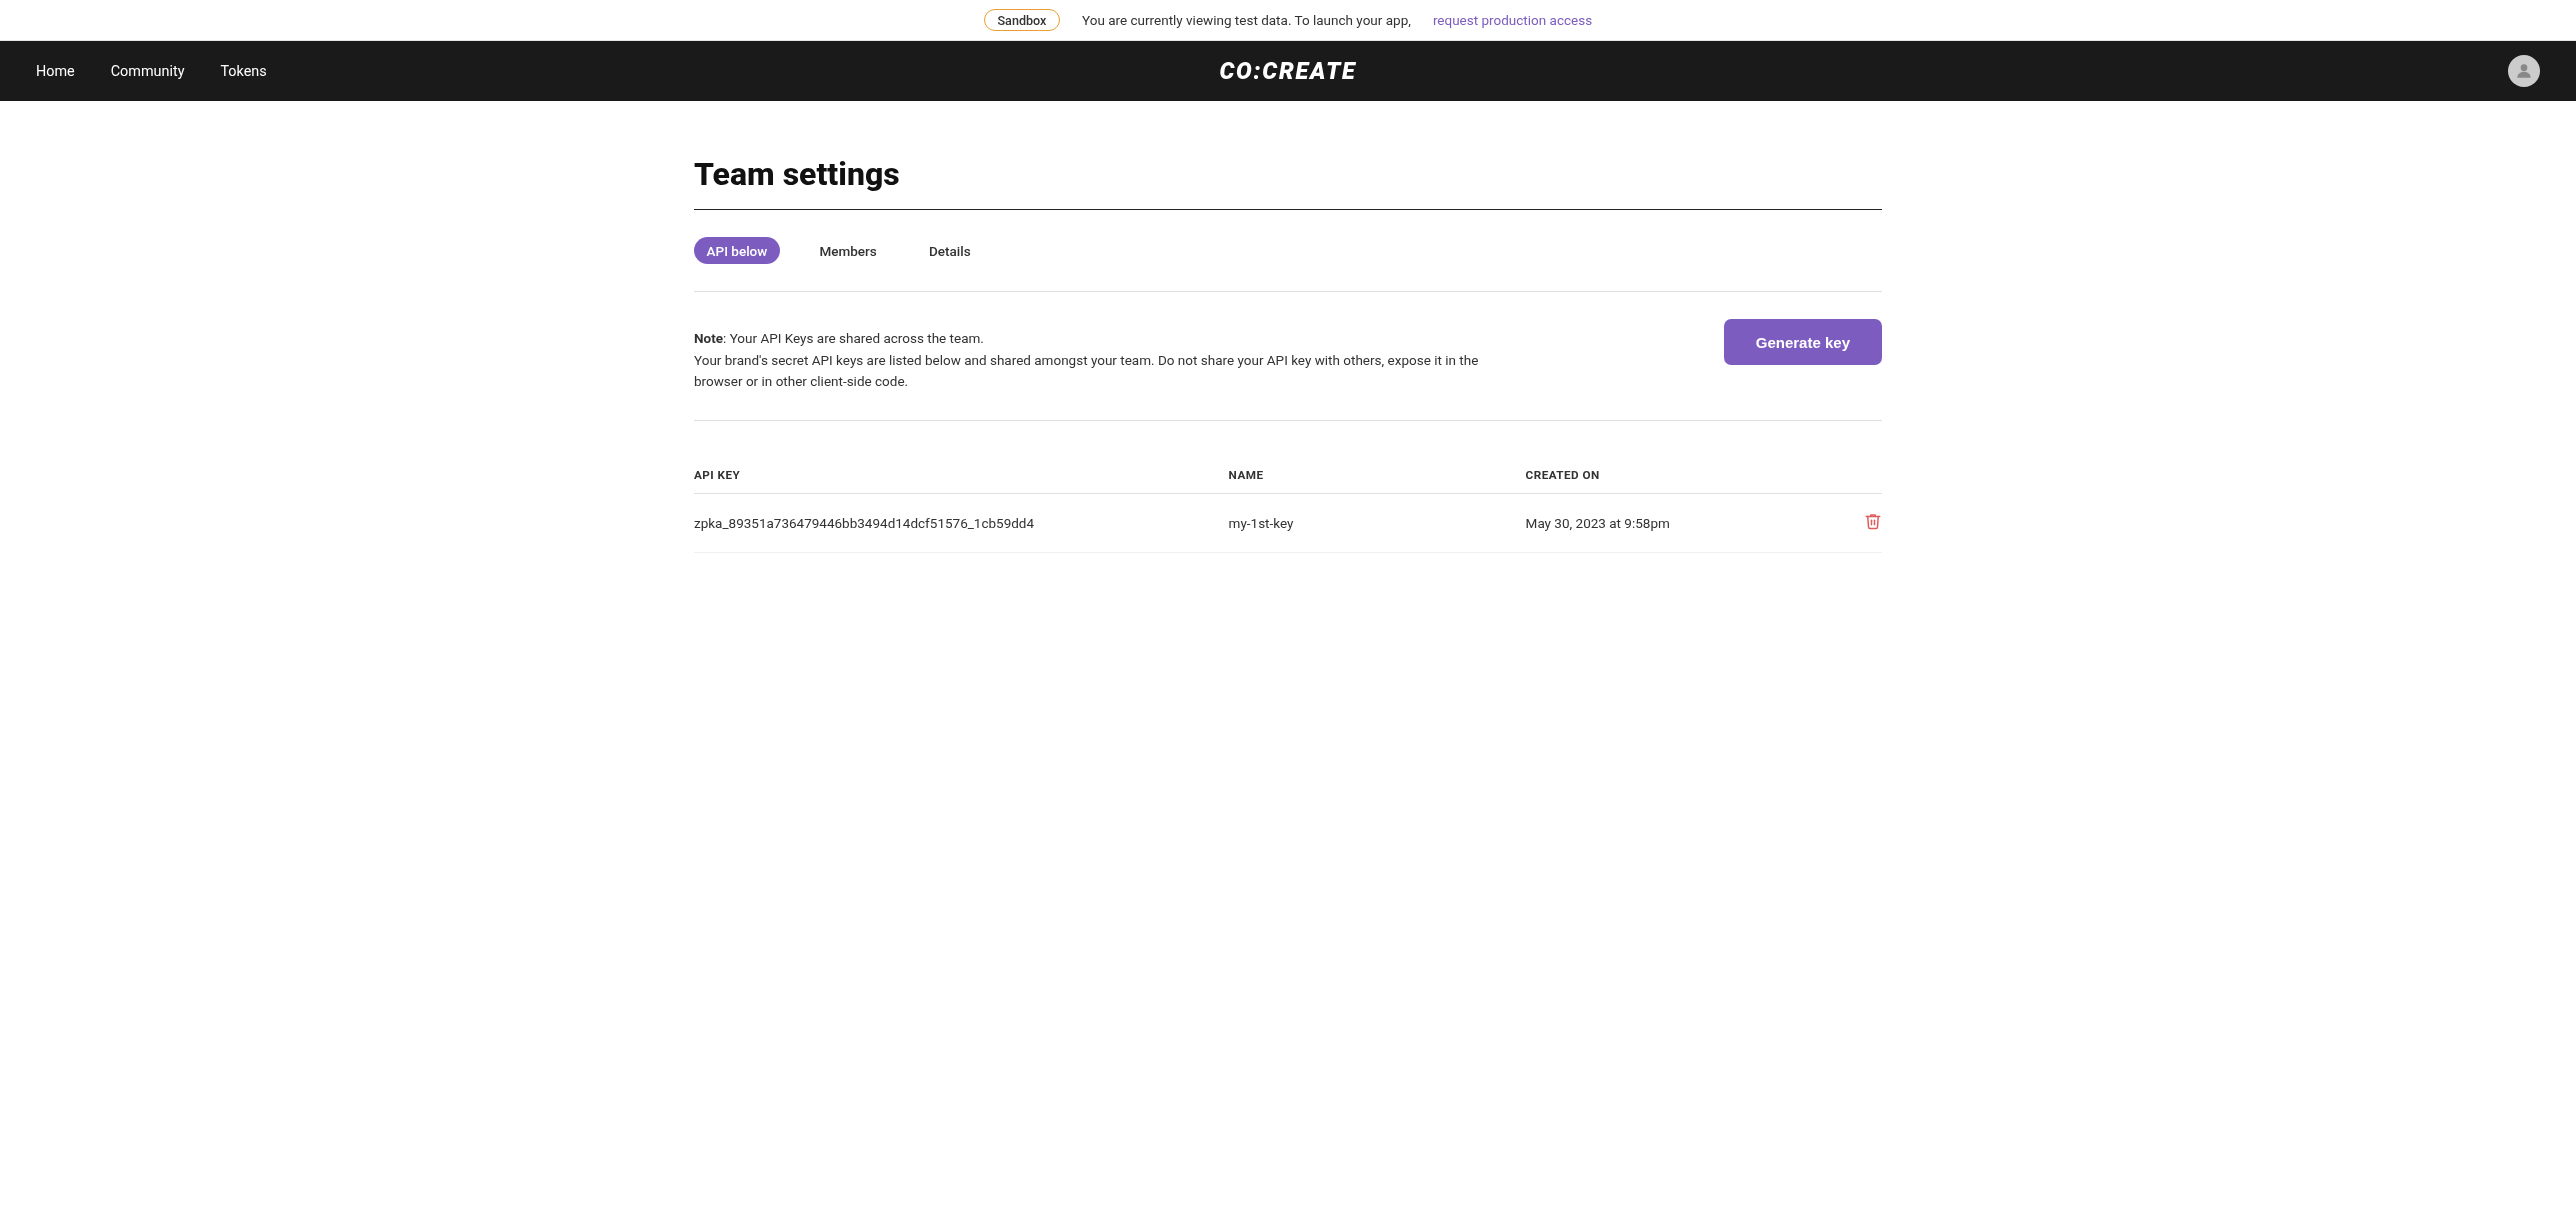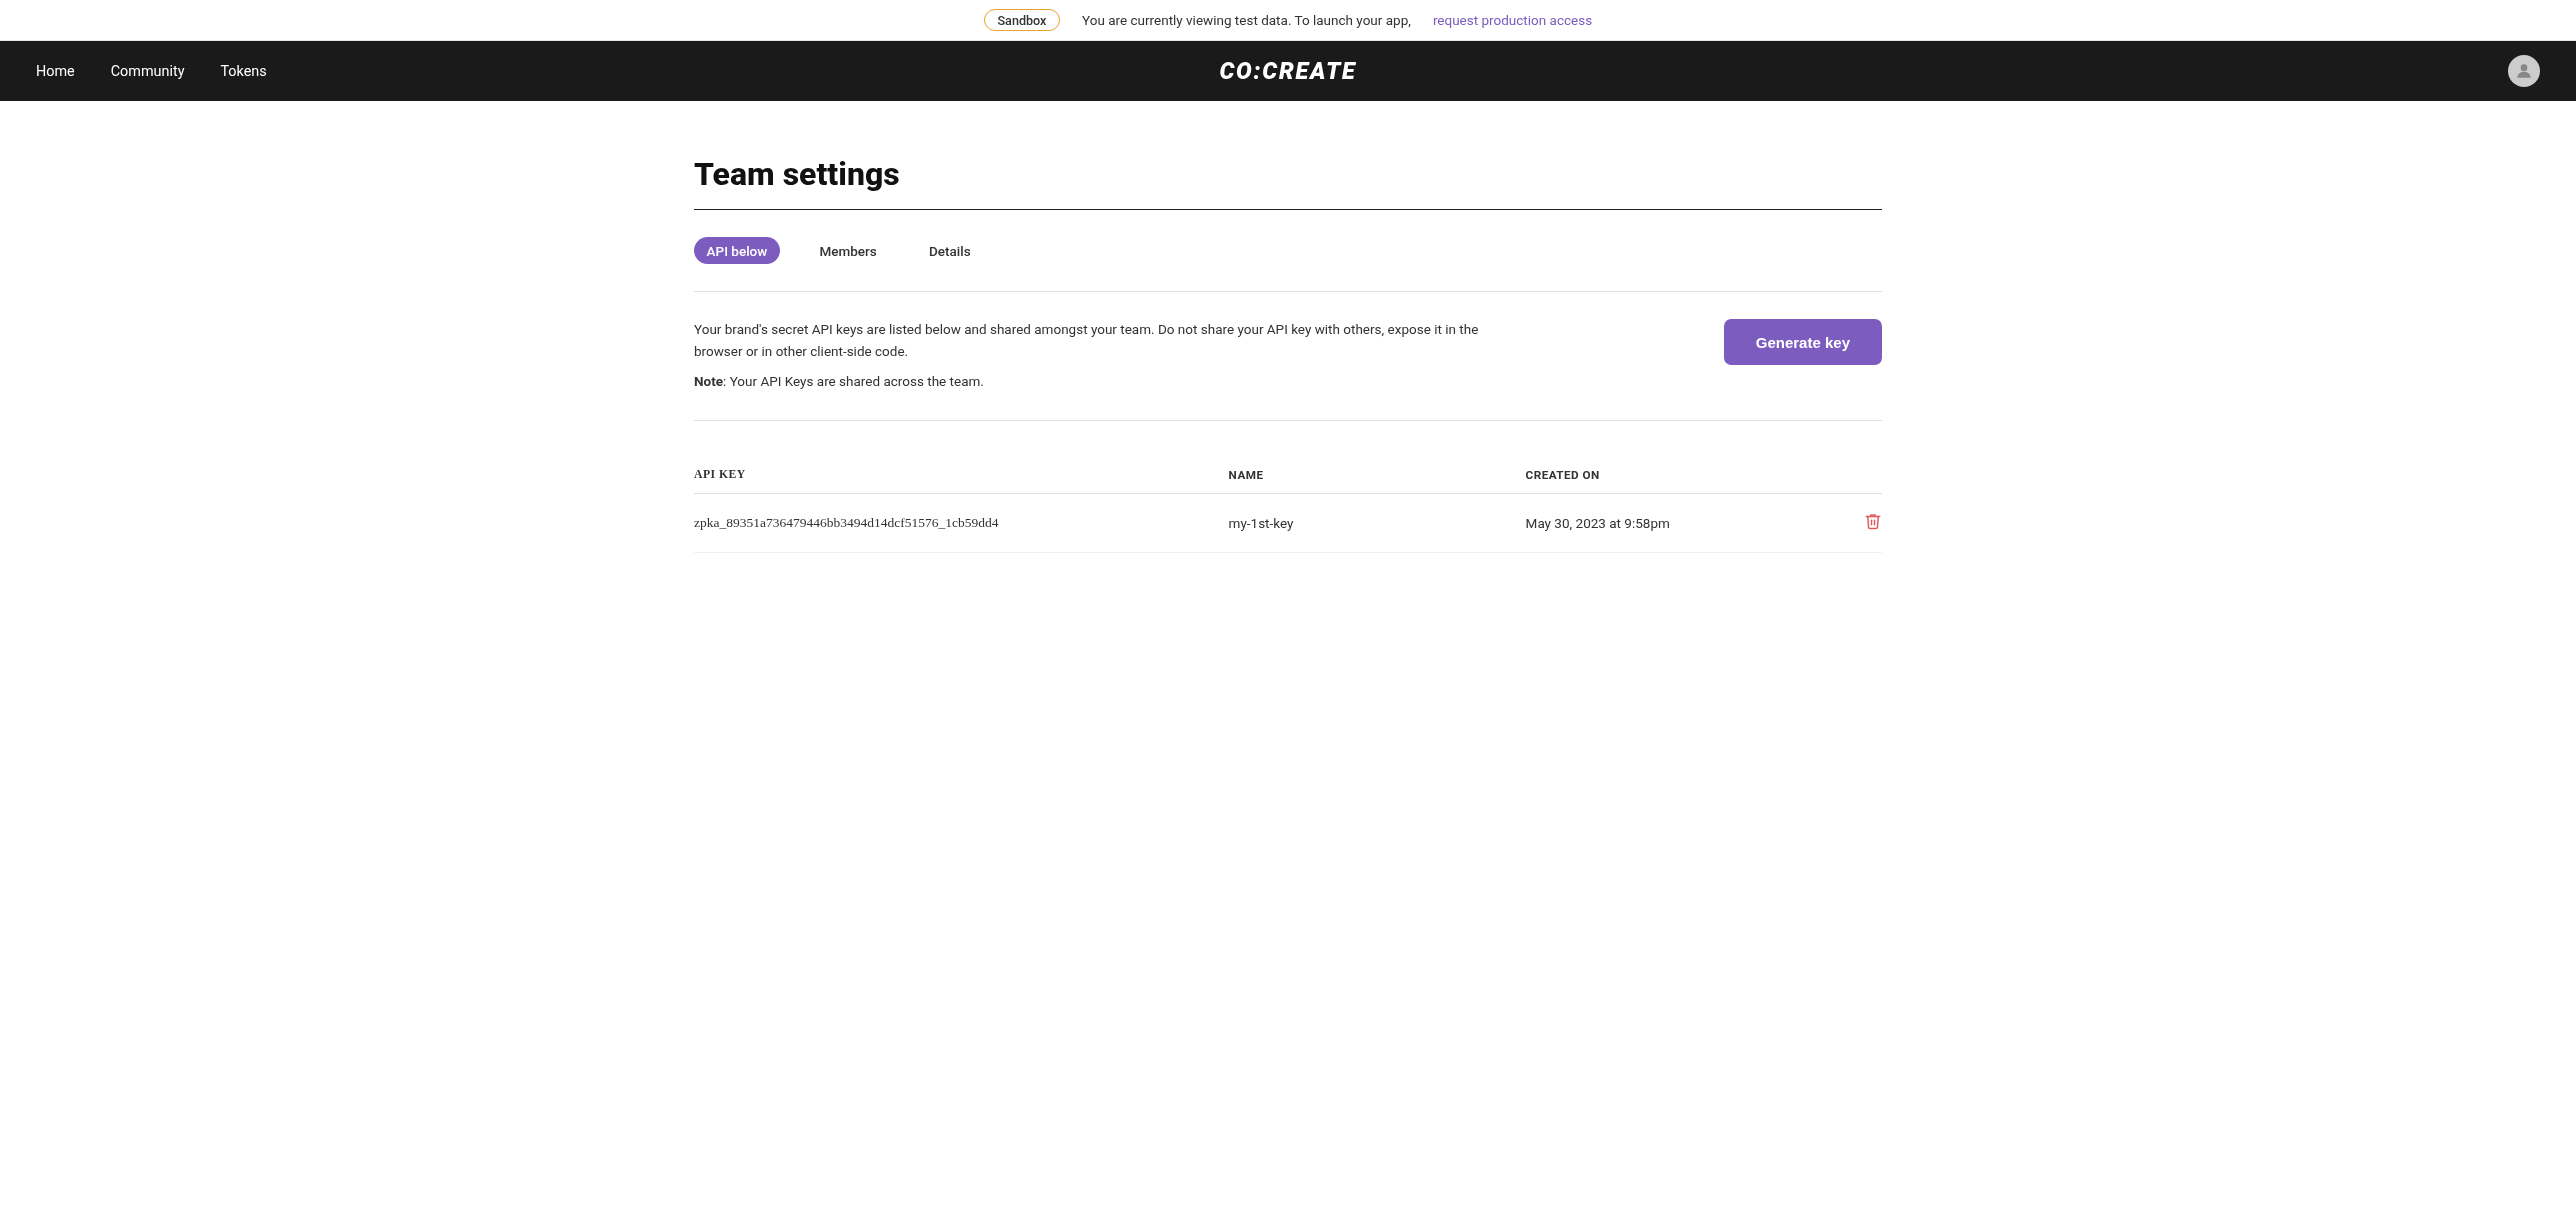--- a/index.html
+++ b/index.html
@@ -200,21 +200,20 @@
       padding: 18px 0;
       font-size: 13.5px;
       color: #333;
       border-bottom: 0.9px solid #f0f0f0;
       vertical-align: middle;
       margin-top: 46px;
     }
 
     .api-table .col-key {
       width: 45%;
-      font-family: Liberation Serif, serif;
     }
 
     .api-table .col-name {
       width: 25%;
     }
 
     .api-table .col-created {
       width: 25%;
     }
 
@@ -261,24 +260,24 @@
 
   <div class="tabs">
     <a href="#" class="tab active">API below</a>
     <a href="#" class="tab">Members</a>
     <a href="#" class="tab">Details</a>
   </div>
   <hr class="tabs-divider">
 
   <div class="info-section">
     <div class="info-text">
-      <p>Your brand's secret API keys are listed below and shared amongst your team. Do not share your API key with others, expose it in the browser or in other client-side code.</p>
       <p style="margin-top:9px;">
         <span class="note-bold">Note</span><span>: Your API Keys are shared across the team.</span>
       </p>
+      <p>Your brand's secret API keys are listed below and shared amongst your team. Do not share your API key with others, expose it in the browser or in other client-side code.</p>
     </div>
     <button class="generate-btn">Generate key</button>
   </div>
 
   <table class="api-table">
     <thead>
       <tr>
         <th class="col-key">API KEY</th>
         <th class="col-name">NAME</th>
         <th class="col-created">CREATED ON</th>

